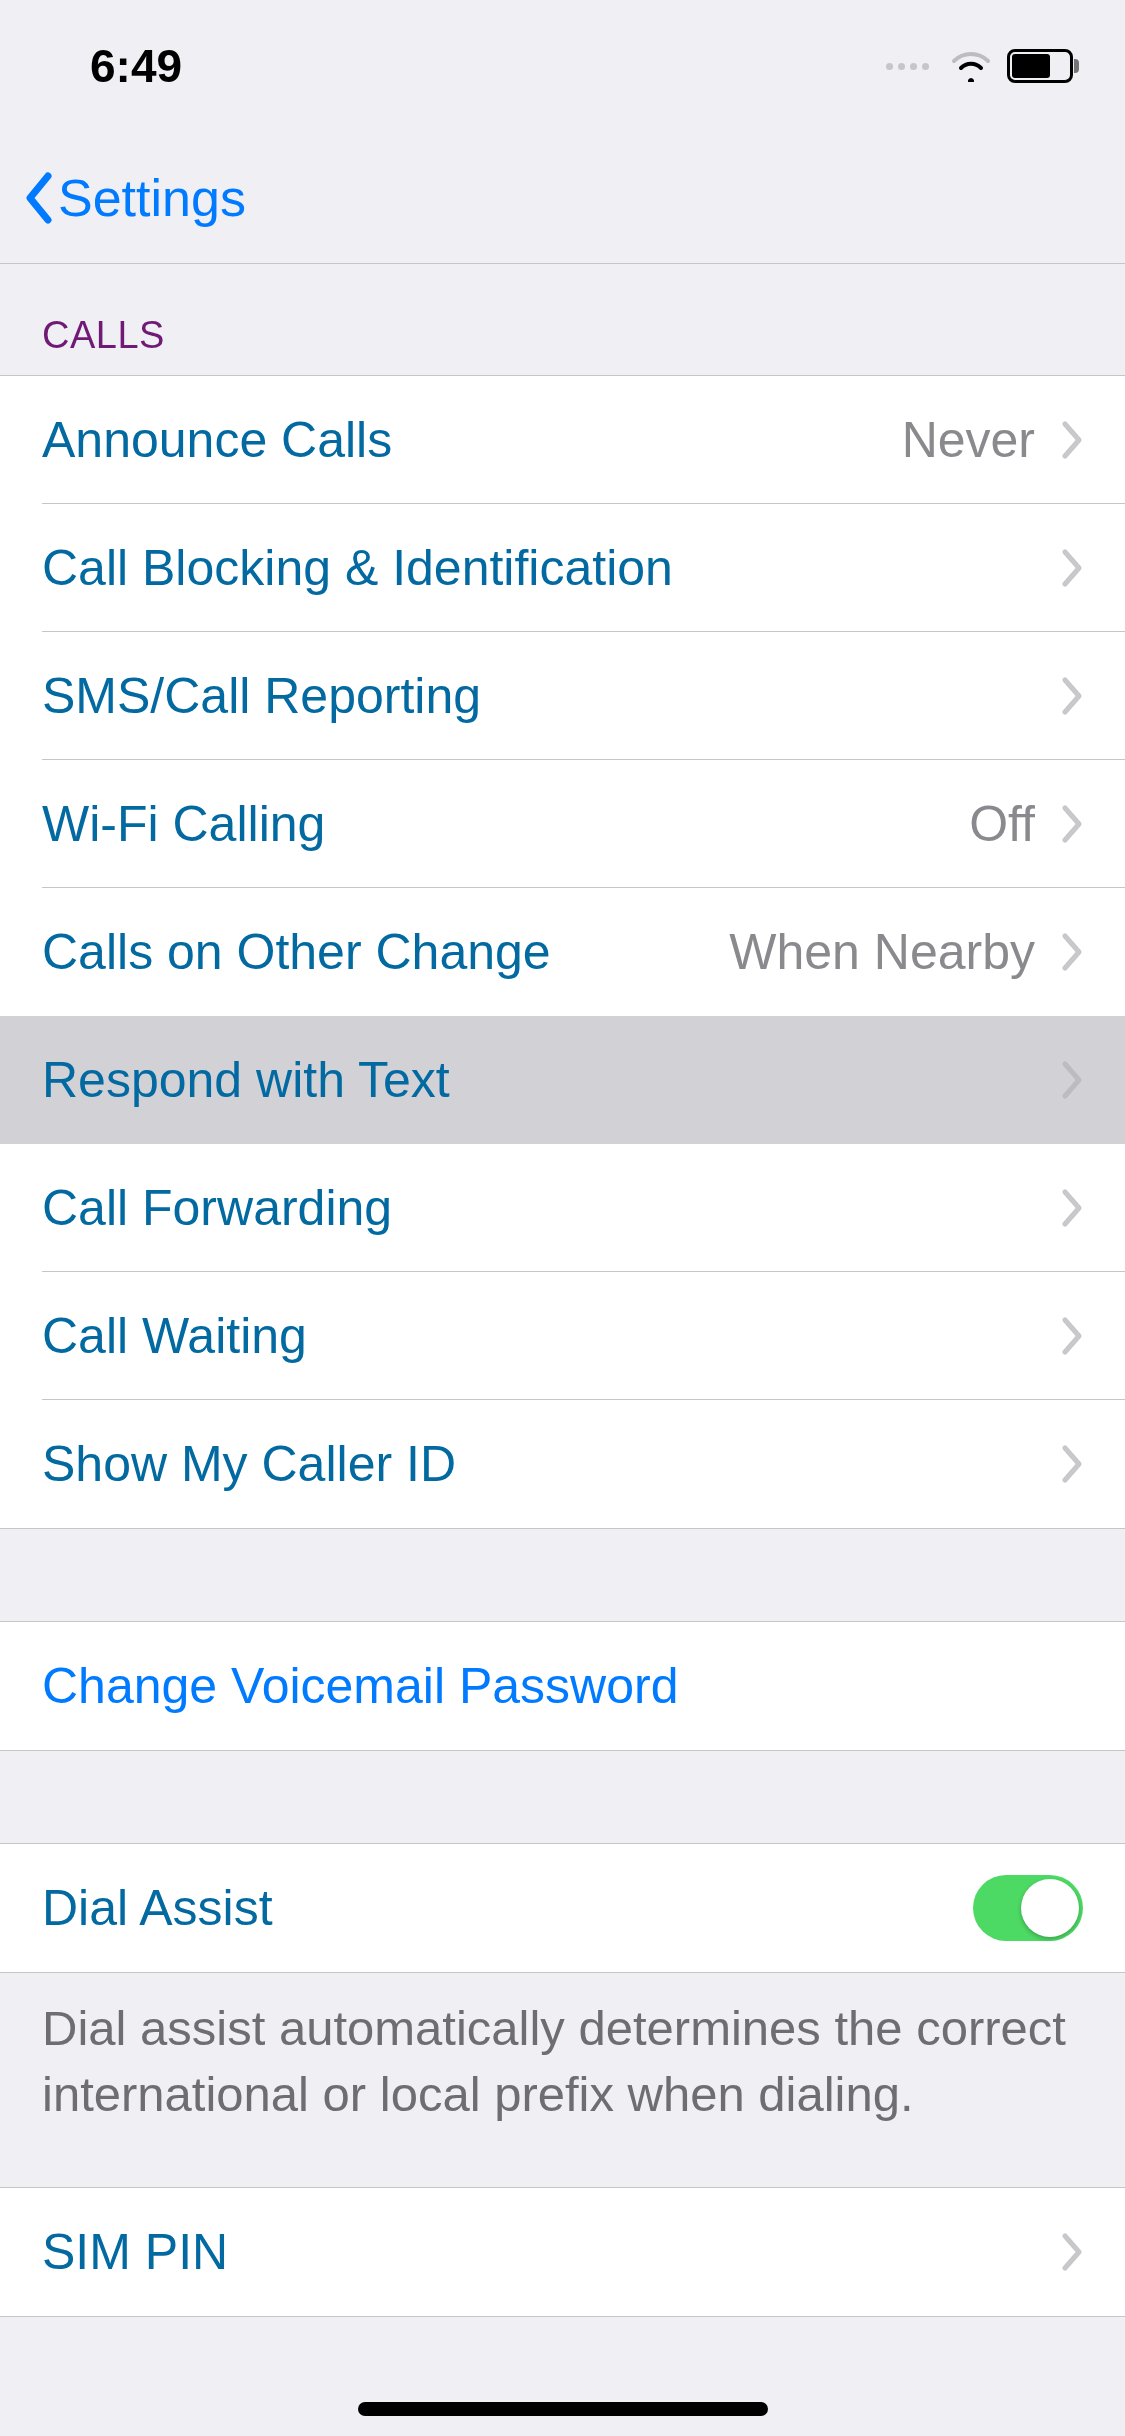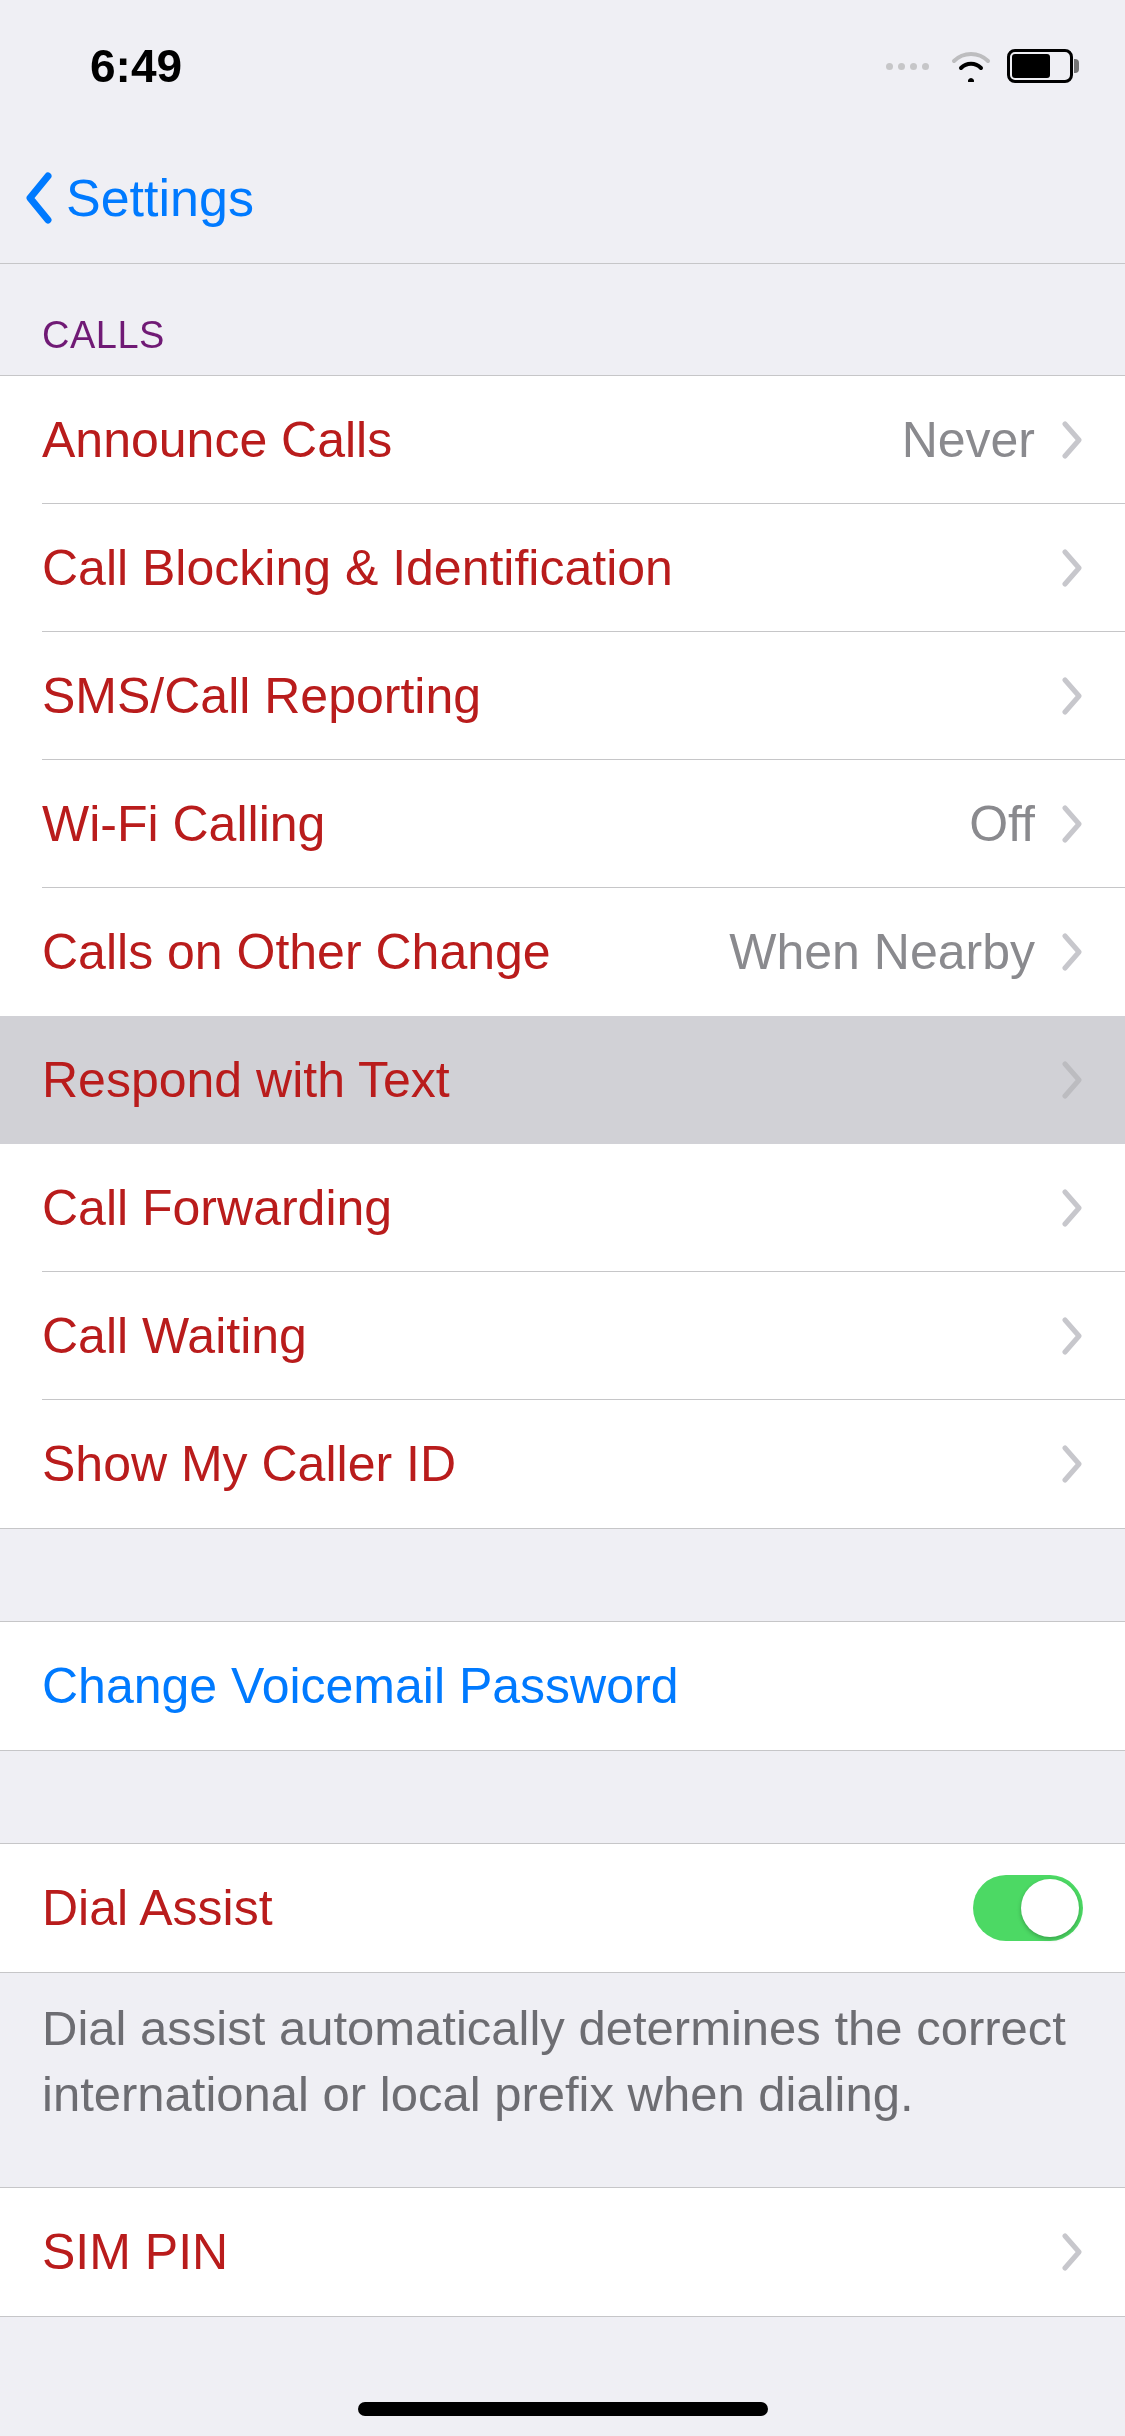--- a/index.html
+++ b/index.html
@@ -14,31 +14,31 @@
     .status-dot { width: 7px; height: 7px; border-radius: 50%; background: #c6c6c8; }
     .wifi-icon { width: 40px; height: 32px; position: relative; }
     .wifi-icon svg { width: 40px; height: 32px; }
     .battery-icon { width: 72px; height: 34px; position: relative; }
     .battery-body { position: absolute; left: 0; top: 0; width: 66px; height: 34px; border: 3px solid #000; border-radius: 8px; }
     .battery-fill { position: absolute; left: 5px; top: 5px; width: 38px; height: 24px; background: #000; border-radius: 3px; }
     .battery-cap  { position: absolute; right: 0; top: 10px; width: 5px; height: 14px; background: #747474; border-radius: 0 4px 4px 0; }
 
     
     .nav-bar { height: 132px; display: flex; align-items: center; position: relative; border-bottom: 1px solid #c6c6c8; }
-    .nav-back { display: flex; align-items: center; gap: 8px; padding-left: 22px; color: #007aff; font-size: 52px; }
+    .nav-back { display: flex; align-items: center; gap: 0; padding-left: 22px; color: #007aff; font-size: 52px; }
     .nav-back-chevron { width: 36px; height: 52px; }
     .nav-title { position: absolute; left: 0; right: 0; text-align: center; font-size: 52px; font-weight: 600; pointer-events: none; }
 
     
     .section-header { padding: 50px 42px 18px; font-size: 38px; color: #701a75; letter-spacing: 0.5px; }
     .cell-group { background: #fff; border-top: 1px solid #c6c6c8; border-bottom: 1px solid #c6c6c8; }
     .cell { display: flex; align-items: center; justify-content: space-between; min-height: 128px; padding: 0 42px 0 42px; position: relative; }
     .cell.sep::after { content: ""; position: absolute; left: 42px; right: 0; bottom: 0; height: 1px; background: #c6c6c8; }
     .cell.selected { background: #d1d1d6; }
-    .cell-label { font-size: 50px; color: #b91c1c; }
+    .cell-label { font-size: 50px; color: #0369a1; }
     .cell-label.link { color: #007aff; }
     .cell-trailing { display: flex; align-items: center; gap: 26px; }
     .cell-detail { font-size: 50px; color: #8a8a8e; }
     .chevron { width: 22px; height: 38px; }
     .chevron svg { display: block; width: 22px; height: 38px; }
     .chevron.dim svg path { stroke: #bcbcc0; }
     .spacer { height: 92px; }
 
     
     .switch { width: 110px; height: 66px; border-radius: 33px; background: #4cd964; position: relative; }

